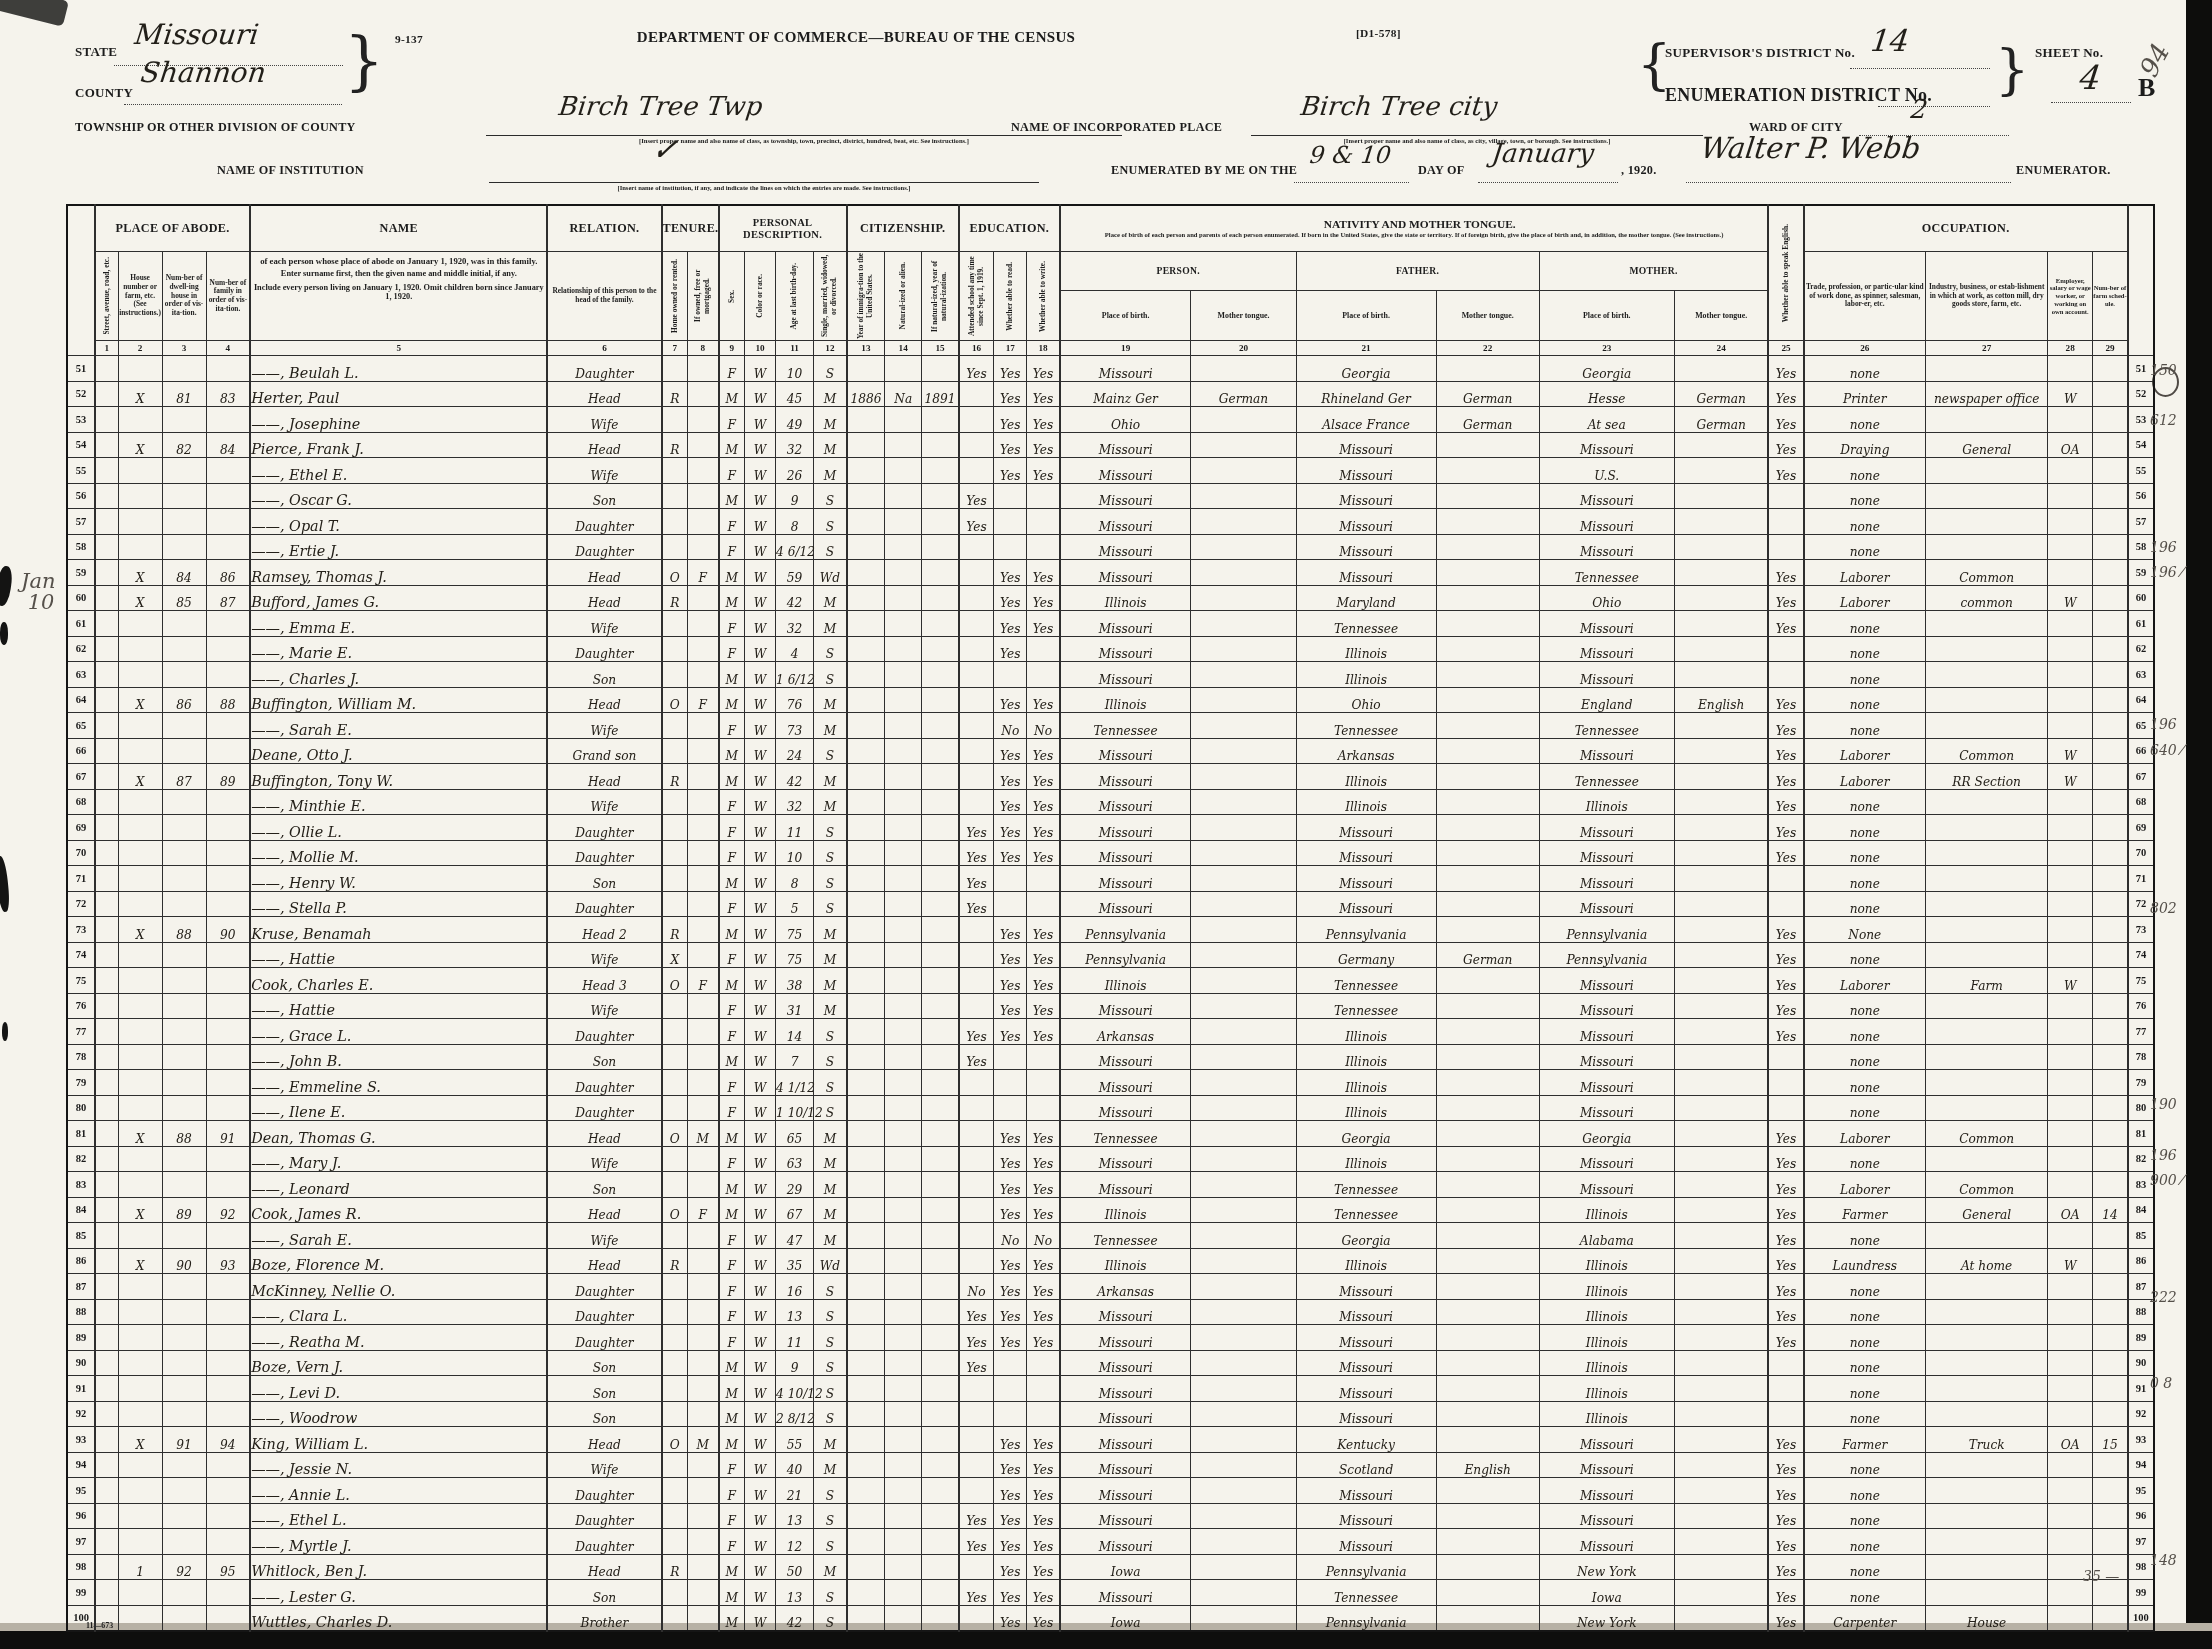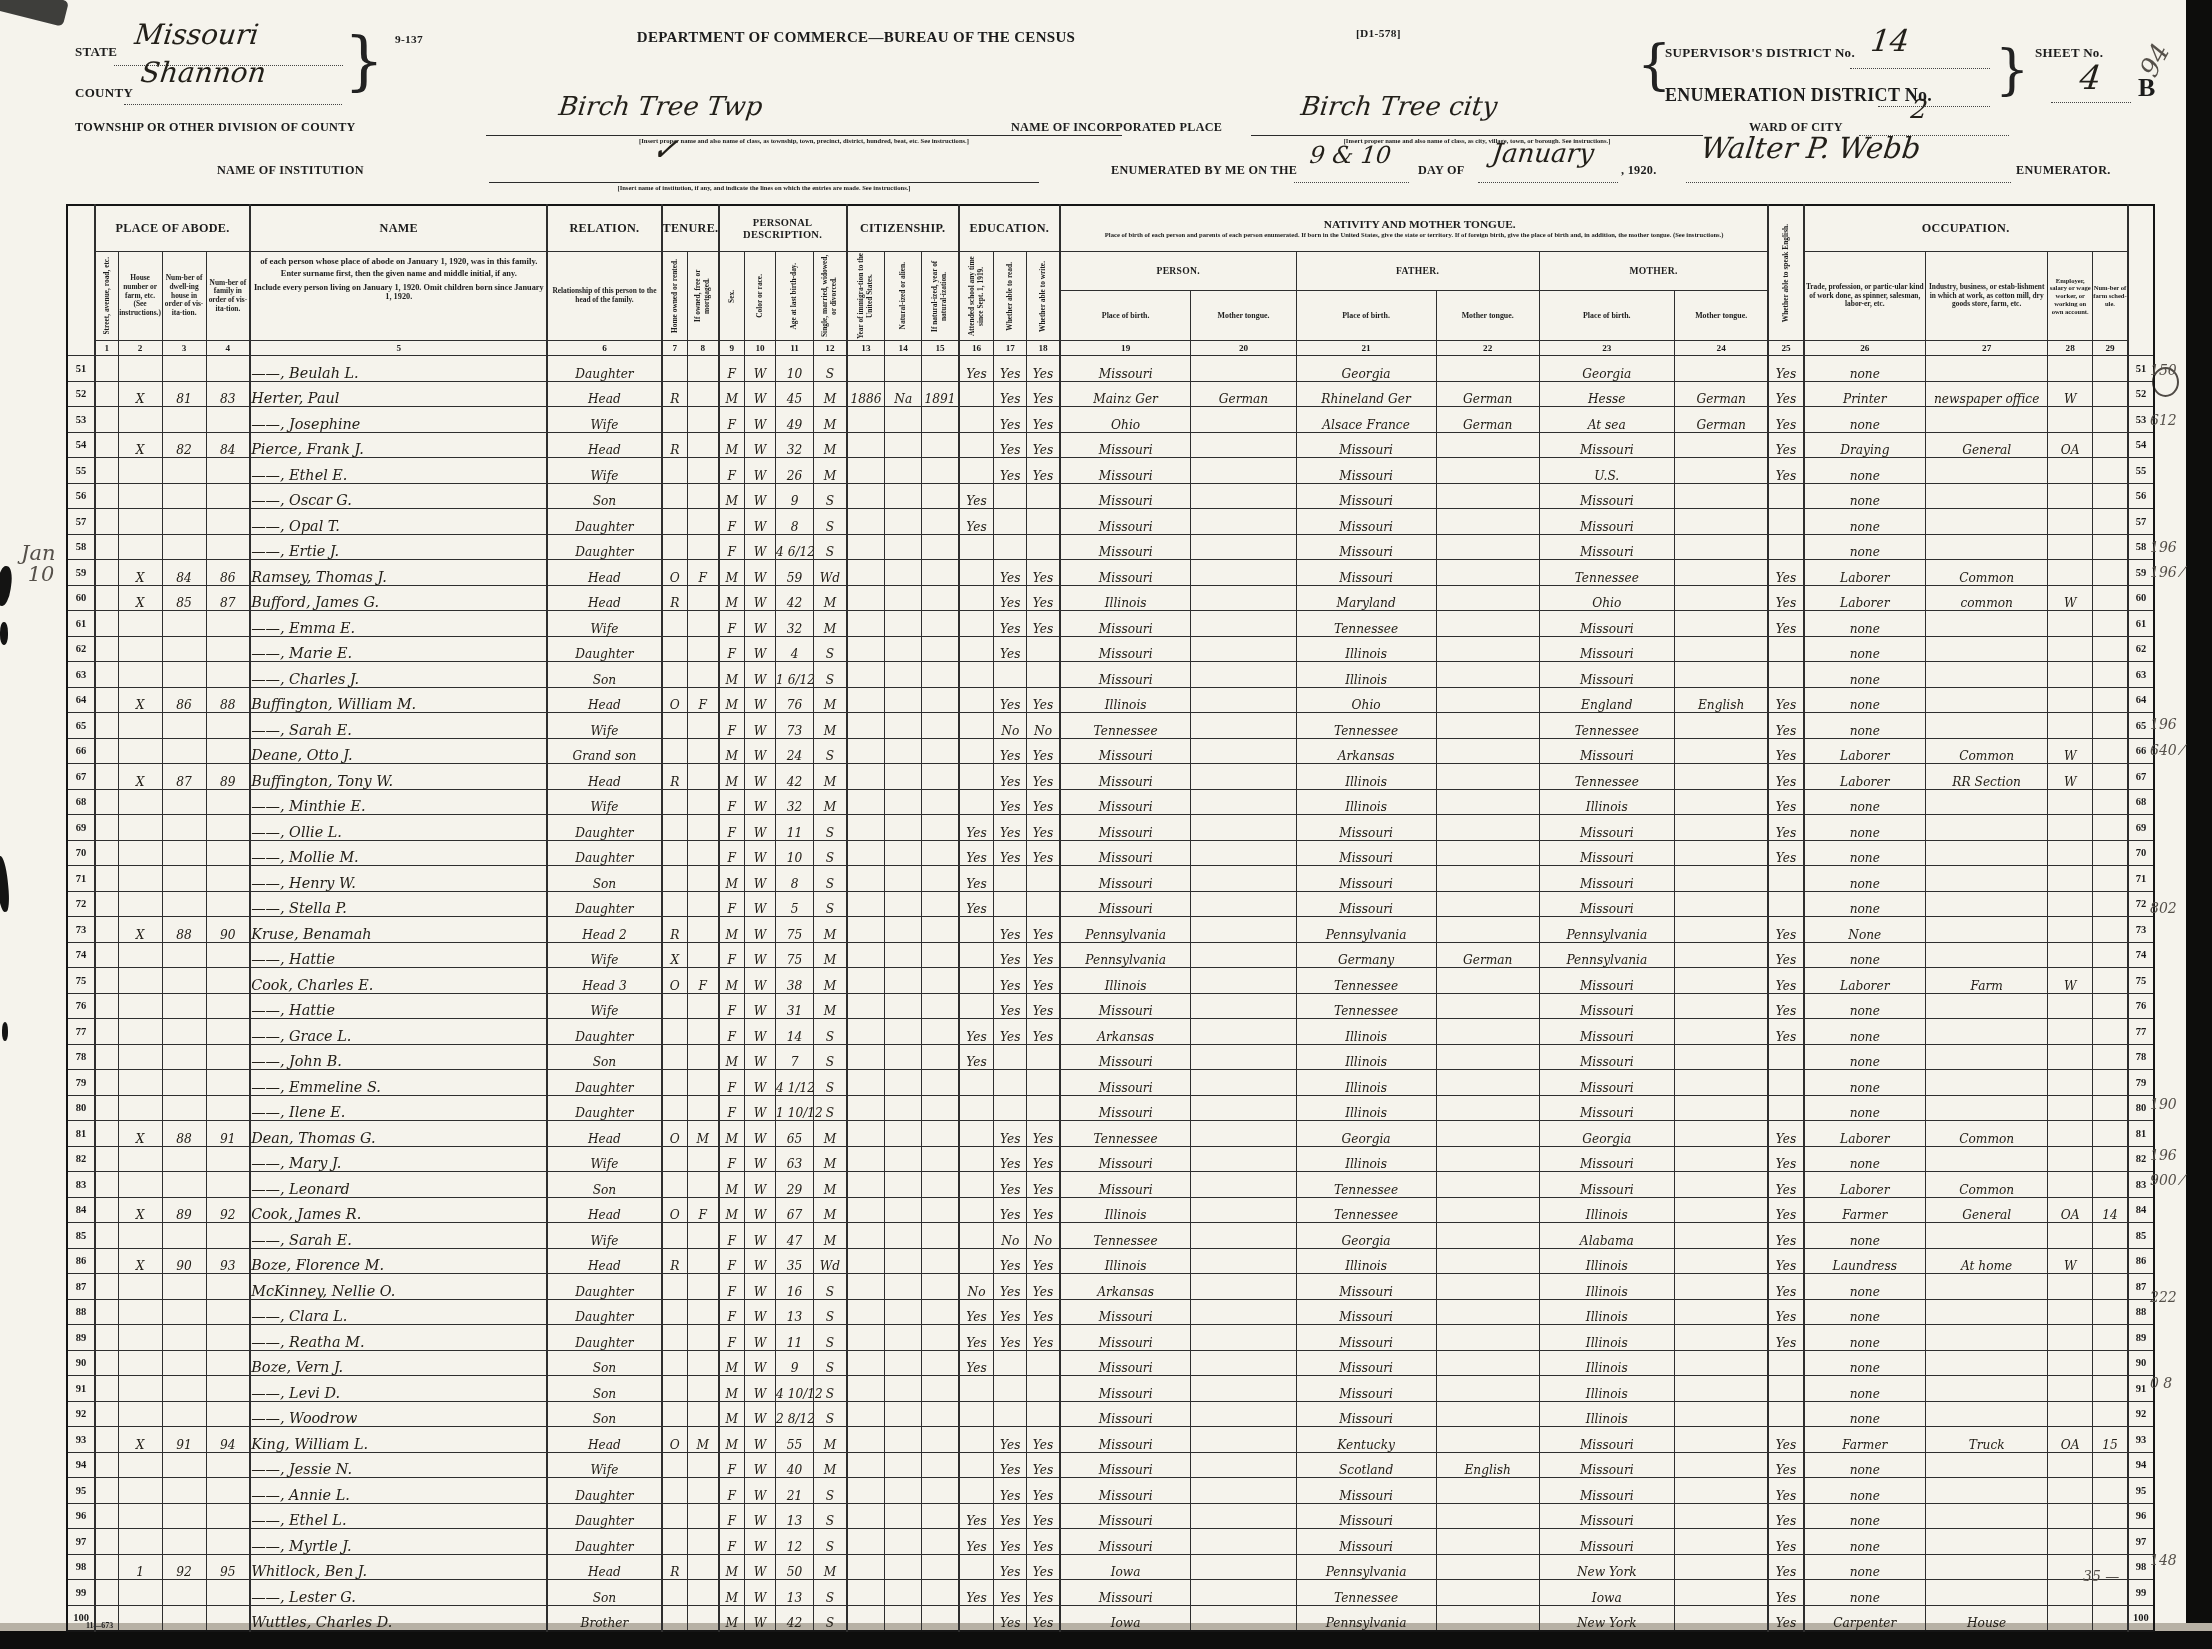--- a/index.html
+++ b/index.html
@@ -2,21 +2,21 @@
 <html style="font-size:14px"><head>
 <meta charset="utf-8">
 <style>
   html,body{margin:0;padding:0;background:#6e6e6e;}
   #page{position:relative;width:2212px;height:1650px;background:#f5f3ec;overflow:hidden;
         font-family:"Liberation Serif",serif;color:#1c1c1c;}
   .abs{position:absolute;}
   .lbl{font-weight:bold;letter-spacing:0.3px;font-family:"Liberation Serif",serif;}
   .hw{font-family:"DejaVu Serif",serif;font-style:italic;color:#221f19;display:inline-block;transform:skewX(-7deg);}
   .pencil{font-family:"DejaVu Serif",serif;font-style:italic;color:#55504a;}
-  .pre{white-space:pre;}
+  .pre{white-space:pre;margin-top:28px;}
   .rule{position:absolute;border-bottom:1.7px solid #2b2b2b;height:0;}
   .drule{position:absolute;border-bottom:1.7px dotted #444;height:0;}
   .tiny{font-size:7px;font-weight:bold;text-align:center;line-height:1.1;}
   .brace{font-family:"DejaVu Serif",serif;color:#222;font-weight:normal;}
 
   
   #census{border-collapse:collapse;table-layout:fixed;position:absolute;left:66px;top:204px;
           width:2089px;border:2.6px solid #151515;}
   #census th,#census td{border:0.9px solid #2e2e2e;padding:0;margin:0;}
   #census thead th{font-weight:bold;vertical-align:middle;text-align:center;background:transparent;}

